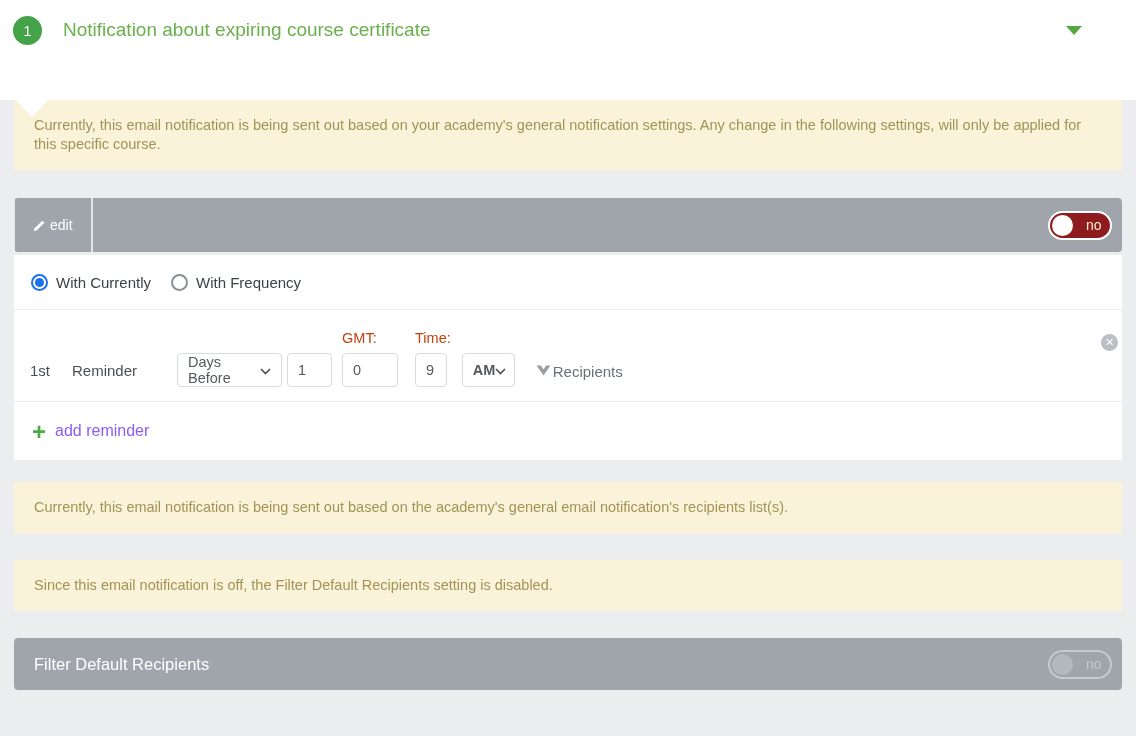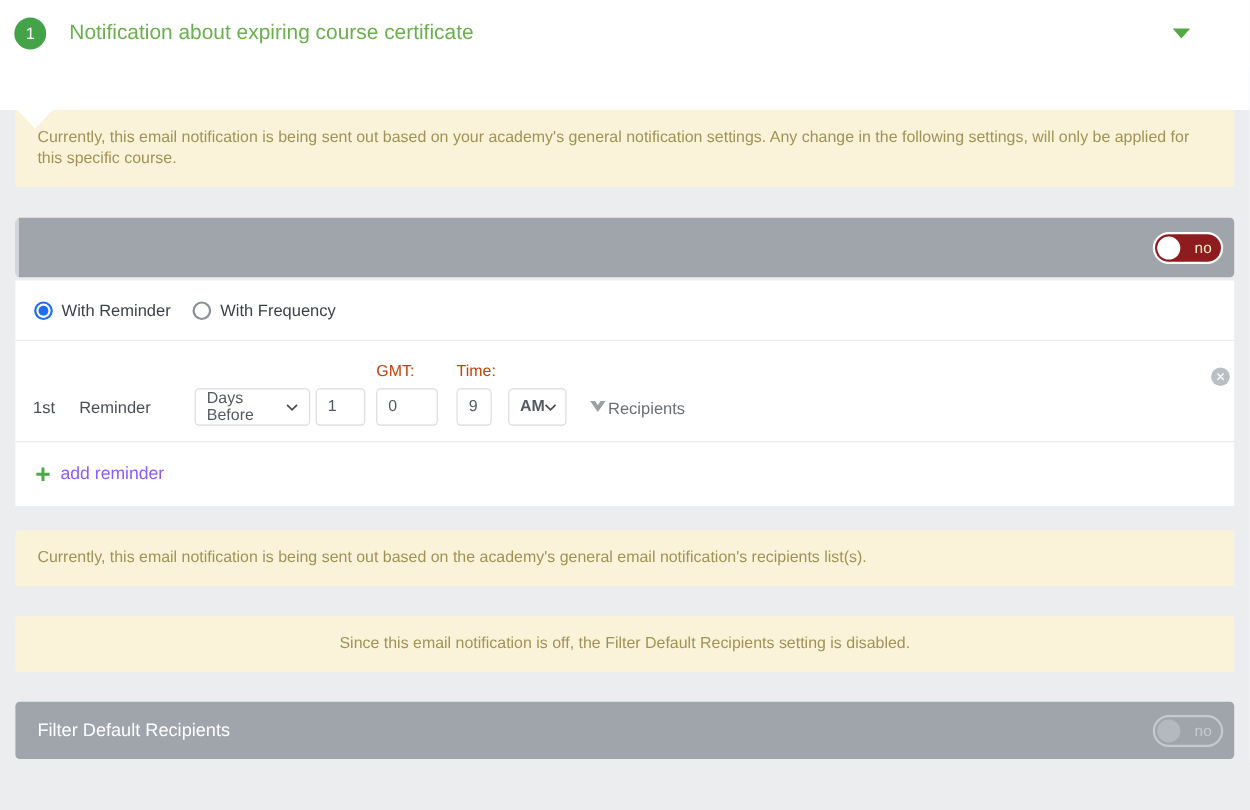--- a/index.html
+++ b/index.html
@@ -19,21 +19,21 @@
   
   .body { background:#ebedef; height:676px; position:relative; padding:0 14px; }
   .notch { position:absolute; top:0; left:16px; width:0; height:0;
            border-left:16px solid transparent; border-right:16px solid transparent;
            border-top:17px solid #ffffff; }
 
   .banner { background:#faf3d9; color:#a19356; font-size:14.5px; line-height:19px;
             padding:16px 20px; border-radius:2px; }
   .banner-1 { margin-top:40px; height:70px; }
   .banner-2 { margin-top:22px; height:51px; }
-  .banner-3 { margin-top:27px; height:51px;text-align:center; }
+  .banner-3 { margin-top:27px; height:51px; }
 
   
   .section-bar { background:#9fa5ab; height:54px; border-radius:4px; display:flex; align-items:stretch; color:#fff; }
   .bar-email { margin-top:28px; }
   .bar-title { display:flex; align-items:center; padding:0 24px 0 20px; font-size:16.5px; }
   .bar-divider { width:1px; background:#eef0f1; opacity:.85; }
   .bar-btn { display:flex; align-items:center; gap:4px; padding:0 18px; font-size:14px; cursor:pointer; }
   .bar-btn svg { display:block; }
 
   
@@ -98,36 +98,44 @@
     <div class="header-caret"></div>
   </div>
 
   <div class="body">
     <div class="notch"></div>
 
     <div class="banner banner-1">Currently, this email notification is being sent out based on your academy's general notification settings. Any change in the following settings, will only be applied for this specific course.</div>
 
     <div class="section-bar bar-email">
       <div class="bar-divider"></div>
+      <div class="bar-btn">
+        <span>
+          <svg width="13" height="13" viewBox="0 0 16 16">
+              <path d="M2 11.5 L1.2 14.8 L4.5 14 L14 4.5 L11.5 2 Z" fill="#fff"></path>
+            </svg>
+        </span>
+        <span>edit</span>
+      </div>
       <div class="bar-divider"></div>
       <div class="bar-divider"></div>
       <div class="toggle">
         <div class="toggle-knob"></div>
         <div class="toggle-label">no</div>
       </div>
     </div>
 
     <div class="panel">
 
       <div class="radio-row">
         <div class="radio-item checked">
           <div class="radio-circle">
               <div class="radio-dot"></div>
             </div>
-          <div class="radio-text">With Reminder</div>
+          <div class="radio-text">With Currently</div>
         </div>
         <div class="radio-item">
           <div class="radio-circle">
               <div class="radio-dot"></div>
             </div>
           <div class="radio-text">With Frequency</div>
         </div>
       </div>
 
       <div class="reminder-row">

